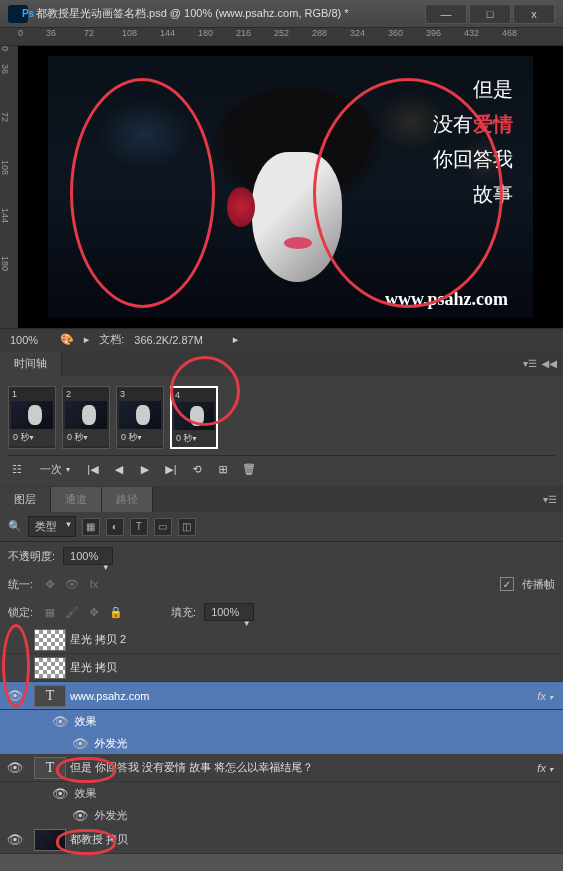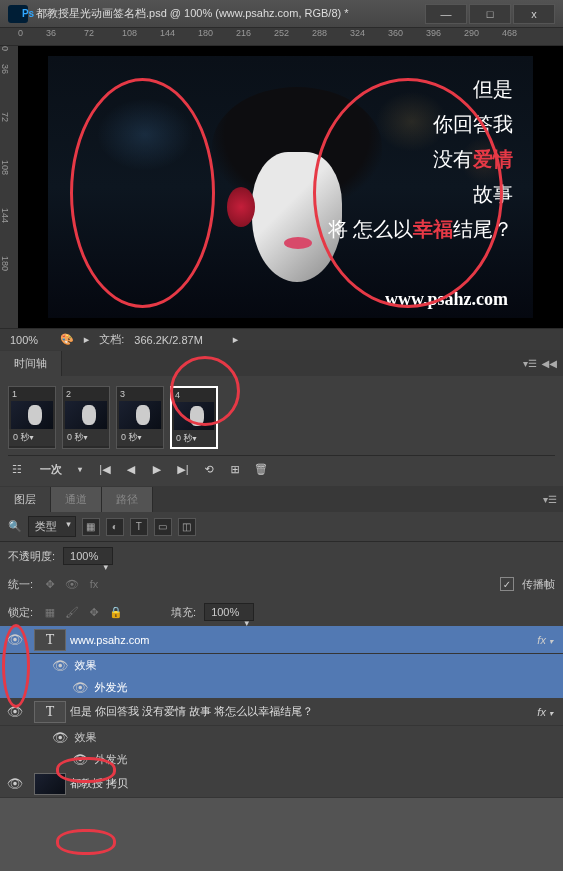--- a/index.html
+++ b/index.html
@@ -41,21 +41,21 @@
     .frames { display: flex; gap: 6px; padding: 6px 0; }
     .frame { width: 48px; background: #2a2a2a; border: 1px solid #555; position: relative; }
     .frame.selected { border: 2px solid #fff; }
     .frame-num { font-size: 9px; padding: 2px 3px; color: #ccc; }
     .frame-thumb { height: 28px; margin: 0 2px; background: linear-gradient(135deg, #1a2030, #0a0e16); position: relative; }
     .frame-thumb::after { content: ""; position: absolute; left: 40%; top: 15%; width: 14px; height: 20px; background: #ccc; border-radius: 40%; }
     .frame-time { font-size: 9px; padding: 2px 4px; background: #333; text-align: left; }
     .rc3 { left: 170px; top: 356px; width: 70px; height: 70px; position: absolute; border: 3px solid #e63946; border-radius: 50%; }
     .timeline-controls { display: flex; align-items: center; gap: 8px; padding: 4px 0; border-top: 1px solid #2a2a2a; }
     .tl-btn { width: 18px; height: 18px; display: flex; align-items: center; justify-content: center; color: #ccc; cursor: pointer; }
-    .dropdown-tl { display: flex; align-items: center; gap: 16px; padding: 0 6px; font-weight: bold; }
+    .dropdown-tl { display: flex; align-items: center; gap: 4px; padding: 0 6px; }
     .layers-panel { background: #3f3f3f; }
     .layer-toolbar { display: flex; align-items: center; gap: 6px; padding: 4px 8px; height: 30px; border-bottom: 1px solid #2a2a2a; }
     .dropdown { background: #333; border: 1px solid #222; padding: 2px 18px 2px 6px; position: relative; color: #ccc; }
     .dropdown::after { content: "▾"; position: absolute; right: 4px; font-size: 9px; }
     .filter-icons { display: flex; gap: 6px; }
     .filter-icon { width: 18px; height: 18px; background: #2a2a2a; border: 1px solid #555; display: flex; align-items: center; justify-content: center; font-size: 10px; color: #aaa; }
     .layer-row2 { display: flex; align-items: center; gap: 8px; padding: 4px 8px; height: 28px; }
     .checkbox { width: 14px; height: 14px; border: 1px solid #888; display: flex; align-items: center; justify-content: center; font-size: 10px; }
     .checkbox.checked::after { content: "✓"; color: #ccc; }
     .small-icons { display: flex; gap: 4px; }
@@ -96,21 +96,21 @@
   <div class="ruler-tick" style="width:38px">72</div>
   <div class="ruler-tick" style="width:38px">108</div>
   <div class="ruler-tick" style="width:38px">144</div>
   <div class="ruler-tick" style="width:38px">180</div>
   <div class="ruler-tick" style="width:38px">216</div>
   <div class="ruler-tick" style="width:38px">252</div>
   <div class="ruler-tick" style="width:38px">288</div>
   <div class="ruler-tick" style="width:38px">324</div>
   <div class="ruler-tick" style="width:38px">360</div>
   <div class="ruler-tick" style="width:38px">396</div>
-  <div class="ruler-tick" style="width:38px">290</div>
+  <div class="ruler-tick" style="width:38px">432</div>
   <div class="ruler-tick" style="width:38px">468</div>
 </div>
 
 <div class="canvas-area">
   <div class="ruler-left">
     <div class="ruler-tick" style="height:18px">0</div>
     <div class="ruler-tick" style="height:48px">36</div>
     <div class="ruler-tick" style="height:48px">72</div>
     <div class="ruler-tick" style="height:48px">108</div>
     <div class="ruler-tick" style="height:48px">144</div>
@@ -119,24 +119,23 @@
   <div class="canvas">
     <div class="canvas-image">
       <div class="face">
         <div class="hair"></div>
         <div class="skin"></div>
         <div class="lips"></div>
         <div class="earphone"></div>
       </div>
       <div class="text-overlay">
         <div class="t1">但是</div>
+        <div class="t1"><span>没有</span><span class="highlight">爱情</span></div>
         <div class="t1">你回答我</div>
-        <div class="t1"><span>没有</span><span class="highlight">爱情</span></div>
         <div class="t1">故事</div>
-        <div class="t1"><span>将 怎么以</span><span class="highlight">幸福</span><span>结尾？</span></div>
       </div>
       <div class="wm">www.psahz.com</div>
       <div class="red-circle rc1"></div>
       <div class="red-circle rc2"></div>
     </div>
   </div>
 </div>
 
 <div class="status-bar">
   <span class="status-zoom"><input value="100%" style=""></span>
@@ -233,20 +232,34 @@
       <span class="small-icon">✥</span>
       <span class="small-icon">🔒</span>
     </div>
     <div style="width:30px"></div>
     <span>填充:</span>
     <div class="dropdown" style="width:50px">100%</div>
   </div>
 
   <div class="layer-list" style="position:relative">
     <div class="vis-circle" style="left:2px;top:-2px;width:28px;height:84px"></div>
+    <div class="layer">
+      <div class="vis-col">
+          <span></span>
+        </div>
+      <div class="thumb"></div>
+      <div class="layer-name">星光 拷贝 2</div>
+    </div>
+    <div class="layer">
+      <div class="vis-col">
+          <span></span>
+        </div>
+      <div class="thumb"></div>
+      <div class="layer-name">星光 拷贝</div>
+    </div>
     <div class="layer selected">
       <div class="vis-col">
           <span class="eye">👁</span>
         </div>
       <div class="thumb text">T</div>
       <div class="layer-name sel">www.psahz.com</div>
       <div class="fx-label">fx <span class="arrow-down">▾</span></div>
     </div>
     <div class="sublayer sel">
       <span class="eye">👁</span>

